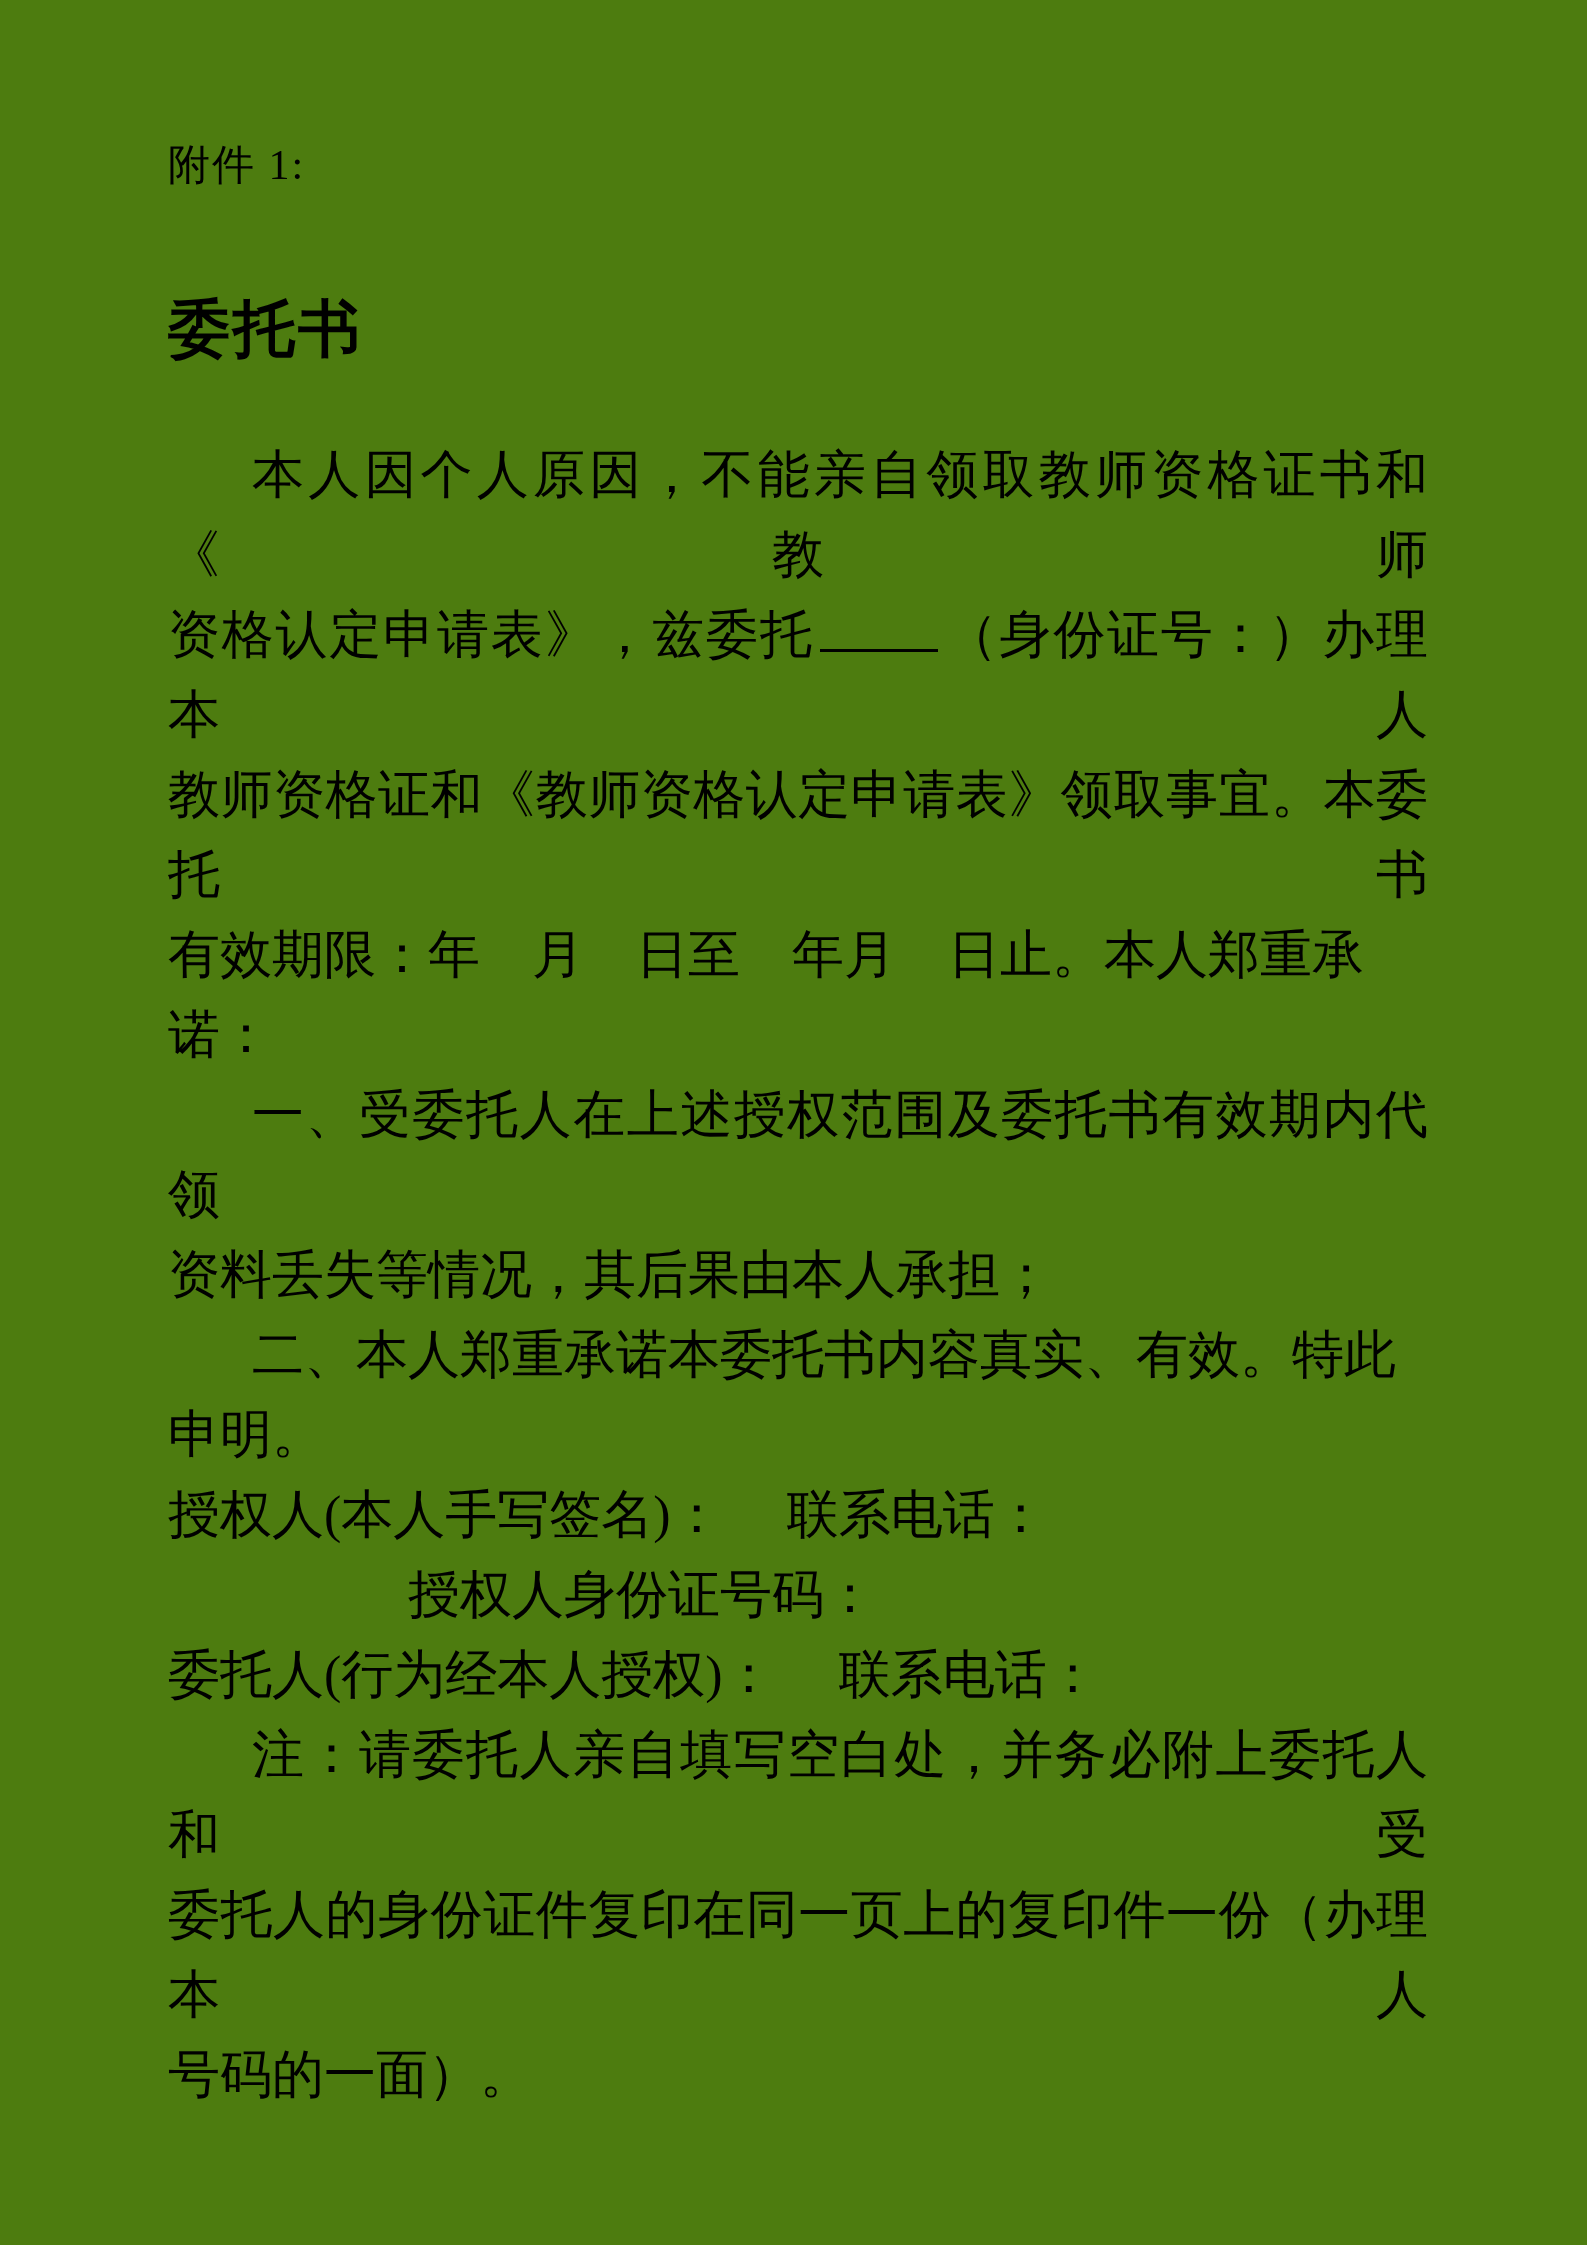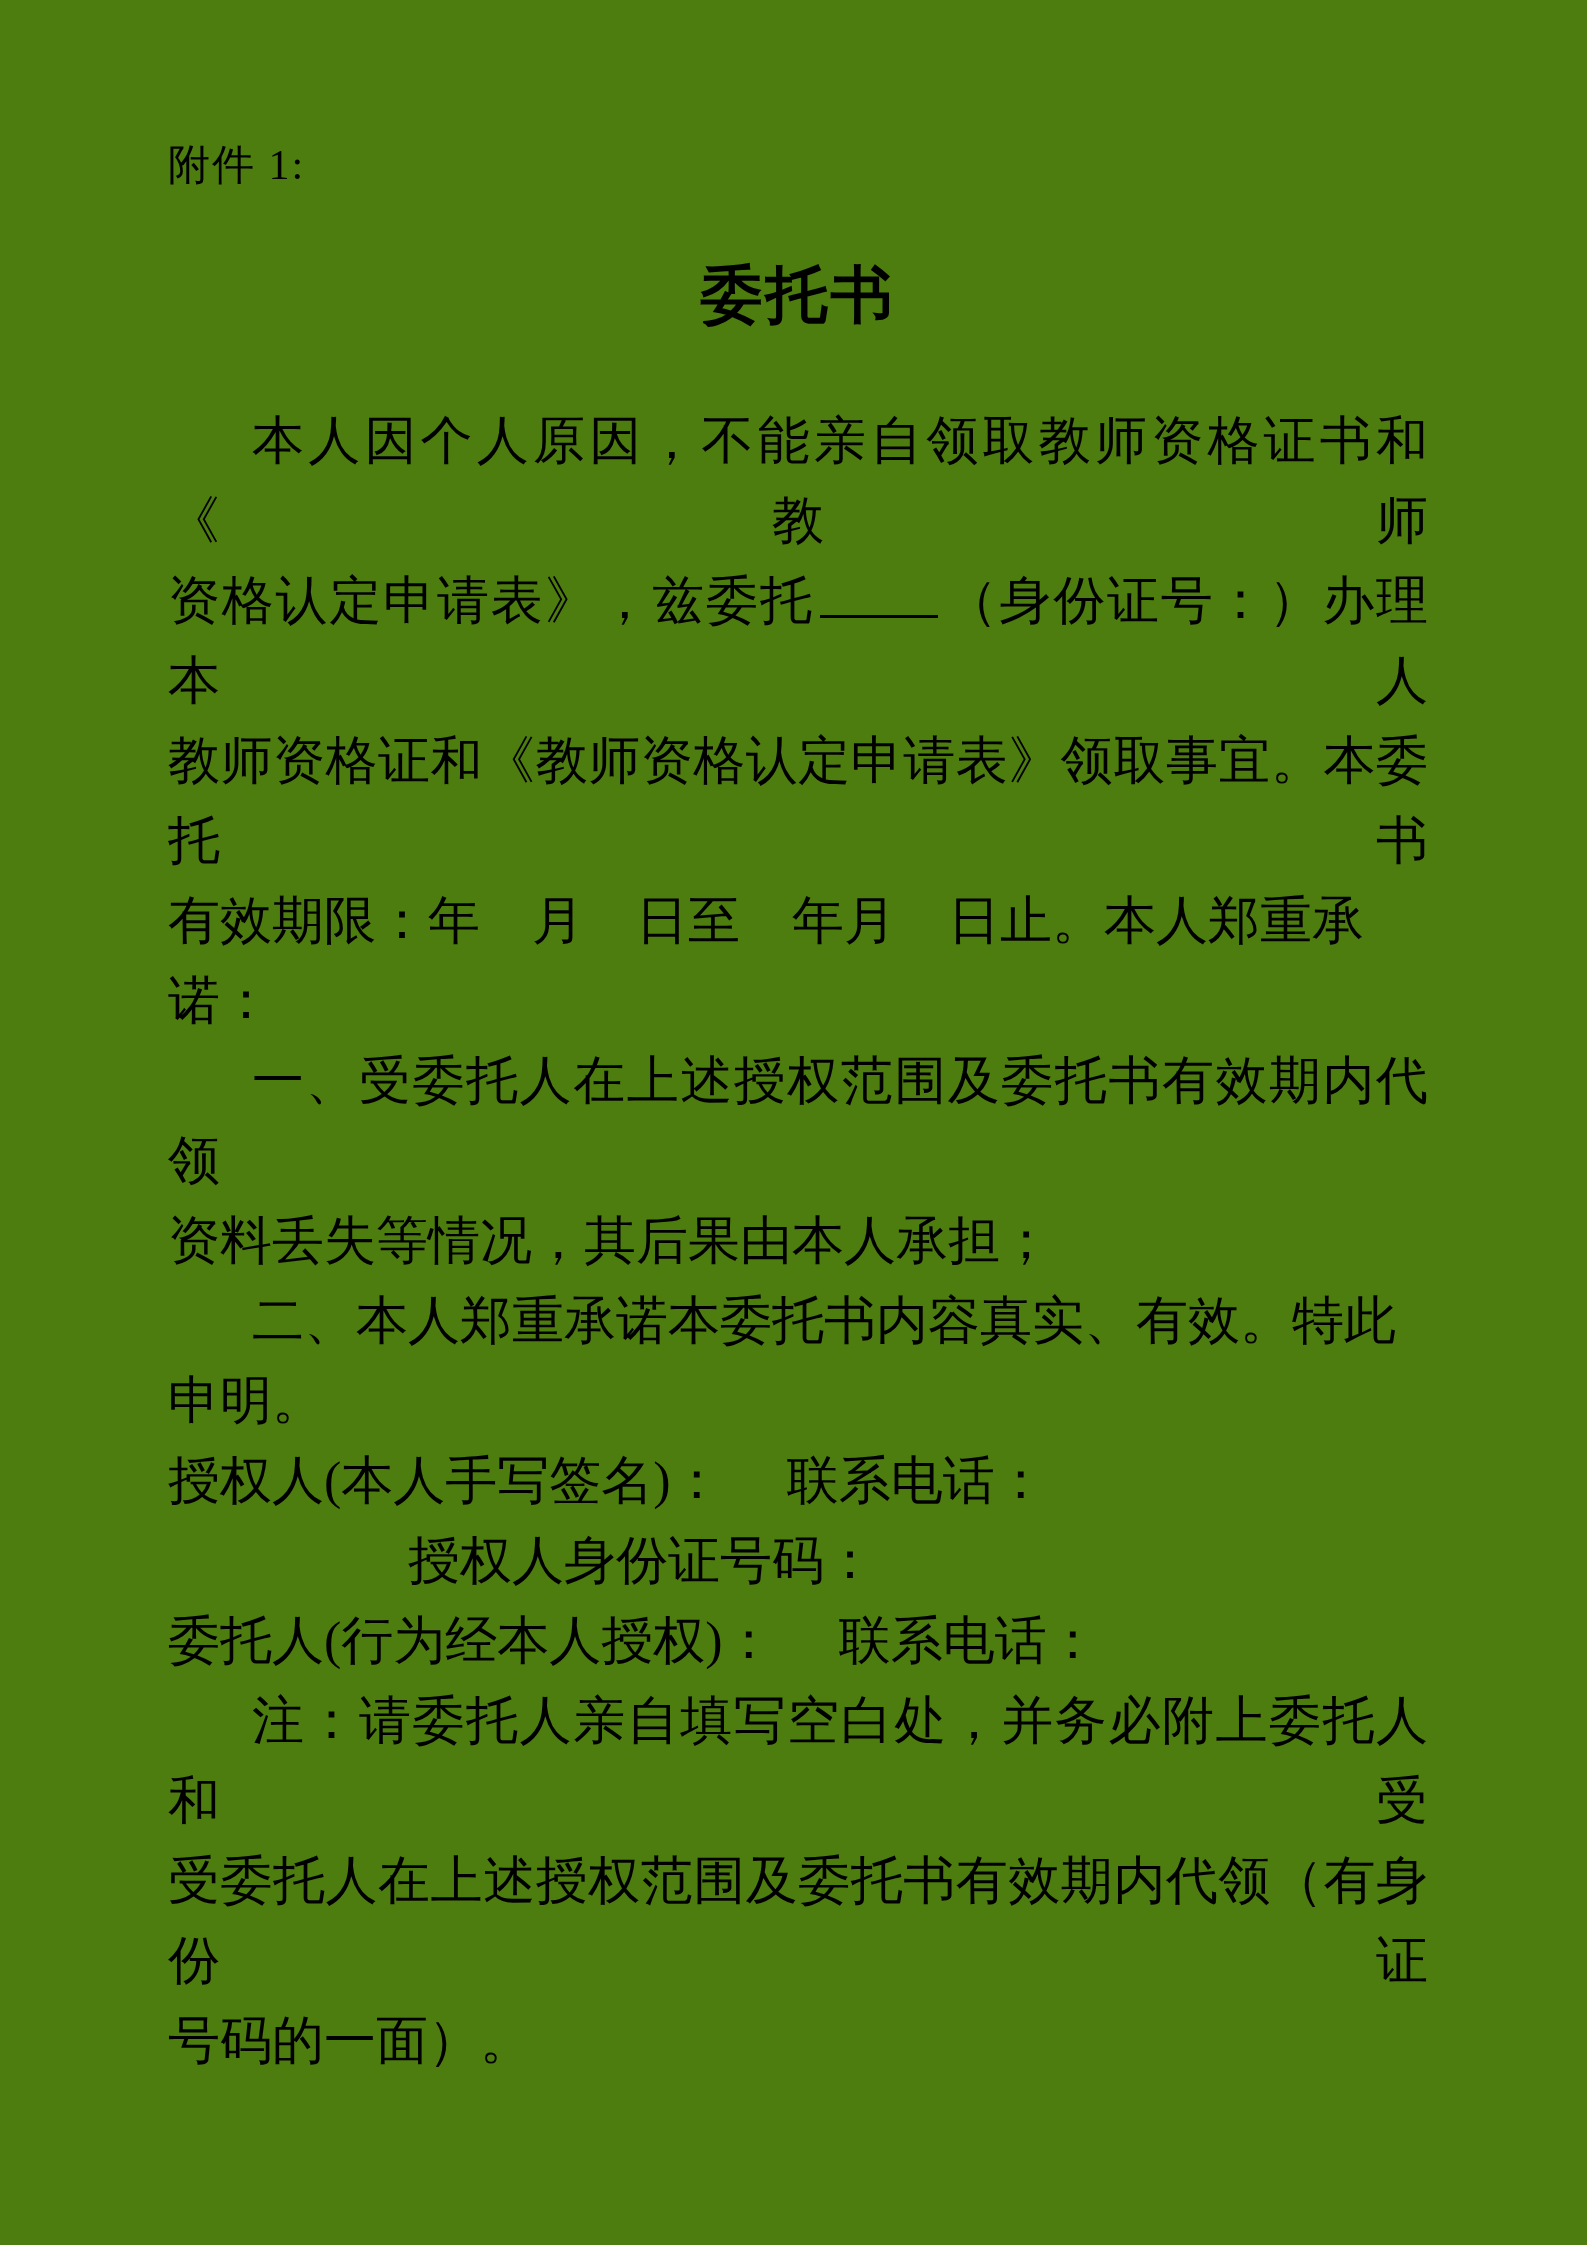--- a/index.html
+++ b/index.html
@@ -19,22 +19,21 @@
     top: 140px;
     width: 1260px;
   }
   .attachment-label {
     font-size: 42px;
     line-height: 50px;
     letter-spacing: 2px;
     font-family: "Liberation Serif", serif;
   }
   .doc-title {
-    margin-top: 69px;
-    text-align: center;
+    margin-top: 103px;
     font-family: "Liberation Sans", sans-serif;
     font-weight: 700;
     font-size: 62px;
     line-height: 72px;
     letter-spacing: 3px;
   }
   .body-text {
     margin-top: 70px;
     font-size: 52px;
     line-height: 80px;
@@ -83,19 +82,19 @@
 
       <div class="line"><span>授权人(本人手写签名)：</span><span class="phone-label">联系电话：</span></div>
 
       <div class="line indent6">授权人身份证号码：</div>
 
       <div class="line"><span>委托人(行为经本人授权)：</span><span class="phone-label">联系电话：</span></div>
 
 
       <div class="line indent2 just">注：请委托人亲自填写空白处，并务必附上委托人和受</div>
 
-      <div class="line just">受委托人在上述授权范围及委托书有效期内代领（有身份证</div>
+      <div class="line just">委托人的身份证件复印在同一页上的复印件一份（办理本人</div>
 
       <div class="line">号码的一面）。</div>
 
     </div>
   </div>
 </div>
 
 </body></html>

